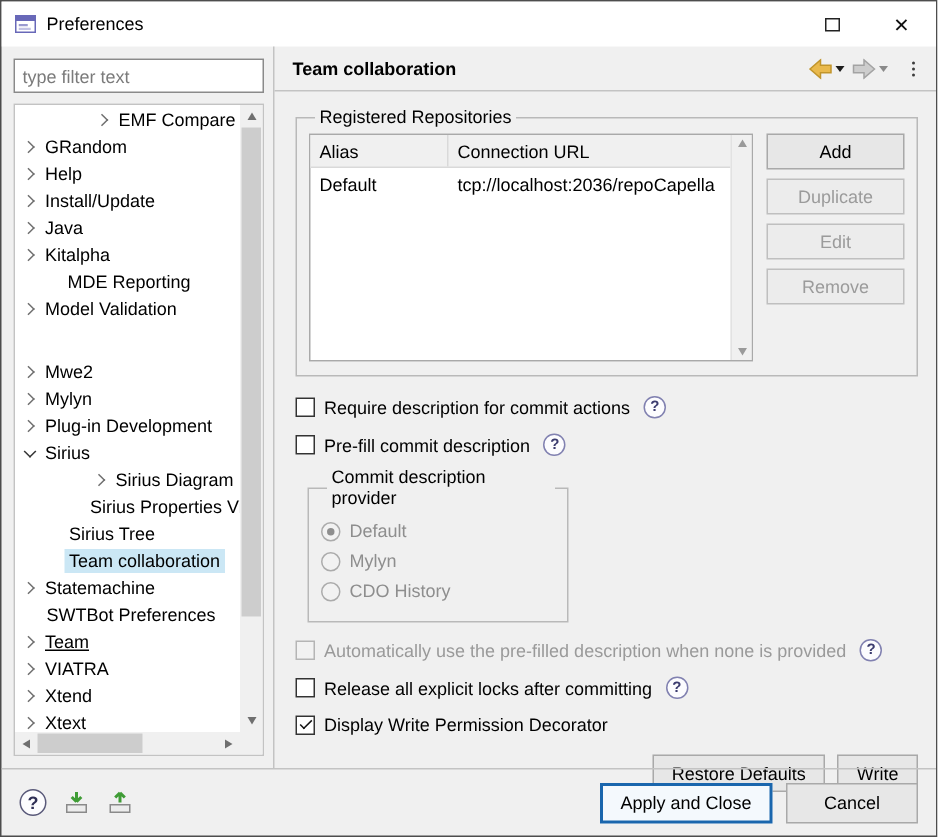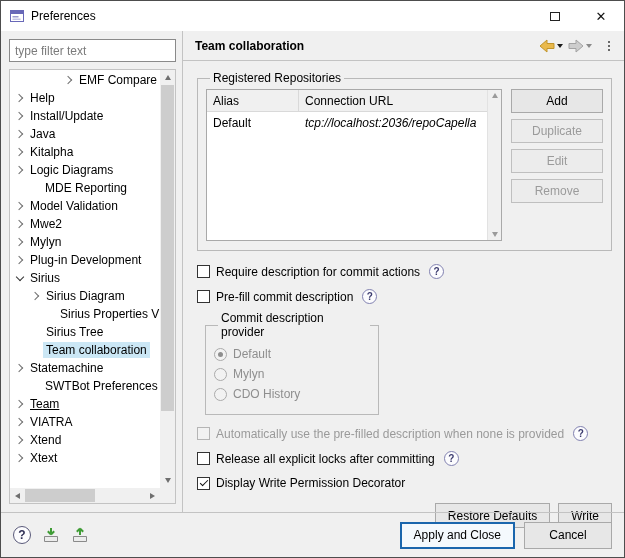--- a/index.html
+++ b/index.html
@@ -73,21 +73,21 @@
   .repos-inner { display: flex; gap: 9px; }
   .table-wrap { flex: 1; height: 152px; border: 1px solid #a9a9a9; background: #fff; display: flex; min-width: 0; }
   .table-main { flex: 1; display: flex; flex-direction: column; min-width: 0; }
   .thead { display: flex; height: 22px; background: #f0f0f0; border-bottom: 1px solid #d9d9d9; flex: 0 0 auto; }
   .th { display: flex; align-items: center; padding-left: 6px; border-right: 1px solid #d9d9d9; }
   .th.c0 { width: 92px; flex: 0 0 auto; }
   .th.c1 { flex: 1; border-right: none; }
   .trow { display: flex; height: 21px; flex: 0 0 auto; }
   .td { display: flex; align-items: center; padding-left: 6px; }
   .td.c0 { width: 92px; flex: 0 0 auto; }
-  .td.c1 { flex: 1; font-style: italic; }
+  .td.c1 { flex: 1; }
   .table-scroll { width: 14px; flex: 0 0 auto; background: #f0f0f0; border-left: 1px solid #e2e2e2; display: flex; flex-direction: column; align-items: center; justify-content: space-between; padding: 3px 0; }
   .table-scroll .tri-up, .table-scroll .tri-down { border-bottom-color: #9a9a9a; border-top-color: #9a9a9a; }
   .btn-col { width: 92px; flex: 0 0 auto; display: flex; flex-direction: column; gap: 6px; }
   
   .btn { height: 24px; background: #e7e7e7; border: 1px solid #a9a9a9; font: inherit; color: #000; display: flex; align-items: center; justify-content: center; cursor: default; text-align: center; }
   .btn.disabled { color: #9b9b9b; border-color: #bfbfbf; background: #ececec; }
   .btn.wide { padding: 0 12px; height: 25px; }
   .btn.primary { border: 2px solid #1a66ad; background: #f4f9fd; height: 27px; padding: 0 12px; }
   .btn.cancel { height: 27px; padding: 0 12px; width: 88px; }
   
@@ -141,83 +141,83 @@
       <input class="filter-input" type="text" placeholder="type filter text" style="">
       <div class="tree-area">
         <div class="tree-body">
           <div class="tree-list">
               <div class="tree-row" style="padding-left: 3px; justify-content: flex-end;">
                 <span class="chev collapsed"></span>
                 <span class="tree-label">EMF Compare</span>
               </div>
               <div class="tree-row" style="padding-left: 3px;">
                 <span class="chev collapsed"></span>
+                <span class="tree-label">GRandom</span>
+              </div>
+              <div class="tree-row" style="padding-left: 3px;">
+                <span class="chev collapsed"></span>
                 <span class="tree-label">Help</span>
               </div>
               <div class="tree-row" style="padding-left: 3px;">
                 <span class="chev collapsed"></span>
                 <span class="tree-label">Install/Update</span>
               </div>
               <div class="tree-row" style="padding-left: 3px;">
                 <span class="chev collapsed"></span>
                 <span class="tree-label">Java</span>
               </div>
               <div class="tree-row" style="padding-left: 3px;">
                 <span class="chev collapsed"></span>
                 <span class="tree-label">Kitalpha</span>
-              </div>
-              <div class="tree-row" style="padding-left: 3px;">
-                <span class="chev collapsed"></span>
-                <span class="tree-label">Logic Diagrams</span>
               </div>
               <div class="tree-row" style="padding-left: 18px;">
                 <span class="chev none"></span>
                 <span class="tree-label">MDE Reporting</span>
               </div>
               <div class="tree-row" style="padding-left: 3px;">
                 <span class="chev collapsed"></span>
                 <span class="tree-label">Model Validation</span>
               </div>
-              <div class="tree-row" style="padding-left: 3px;">
+              <div class="tree-row" style="padding-left: 3px; margin-top: 24px;">
                 <span class="chev collapsed"></span>
                 <span class="tree-label">Mwe2</span>
               </div>
               <div class="tree-row" style="padding-left: 3px;">
                 <span class="chev collapsed"></span>
                 <span class="tree-label">Mylyn</span>
               </div>
               <div class="tree-row" style="padding-left: 3px;">
                 <span class="chev collapsed"></span>
                 <span class="tree-label">Plug-in Development</span>
               </div>
               <div class="tree-row" style="padding-left: 3px;">
                 <span class="chev expanded"></span>
                 <span class="tree-label">Sirius</span>
               </div>
-              <div class="tree-row" style="padding-left: 19px;">
+              <div class="tree-row" style="padding-left: 19px; margin-left: 31px;">
                 <span class="chev collapsed"></span>
                 <span class="tree-label">Sirius Diagram</span>
               </div>
               <div class="tree-row" style="padding-left: 33px;">
                 <span class="chev none"></span>
                 <span class="tree-label">Sirius Properties View</span>
               </div>
               <div class="tree-row" style="padding-left: 19px;">
                 <span class="chev none"></span>
                 <span class="tree-label">Sirius Tree</span>
               </div>
               <div class="tree-row" style="padding-left: 19px;">
                 <span class="chev none"></span>
                 <span class="tree-label selected">Team collaboration</span>
               </div>
               <div class="tree-row" style="padding-left: 3px;">
                 <span class="chev collapsed"></span>
                 <span class="tree-label">Statemachine</span>
               </div>
-              <div class="tree-row" style="padding-left: 18px;">
+              <div class="tree-row" style="padding-left: 4px;">
                 <span class="chev none"></span>
                 <span class="tree-label">SWTBot Preferences</span>
               </div>
               <div class="tree-row" style="padding-left: 3px; text-decoration: underline;">
                 <span class="chev collapsed"></span>
                 <span class="tree-label">Team</span>
               </div>
               <div class="tree-row" style="padding-left: 3px;">
                 <span class="chev collapsed"></span>
                 <span class="tree-label">VIATRA</span>

